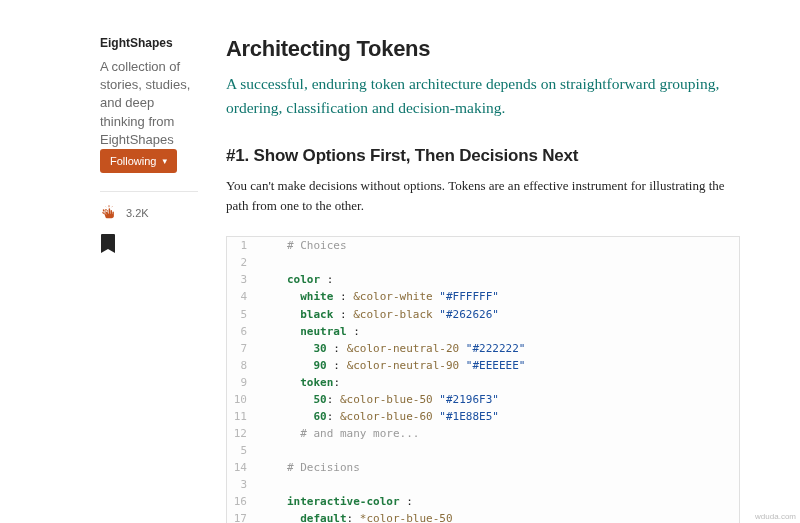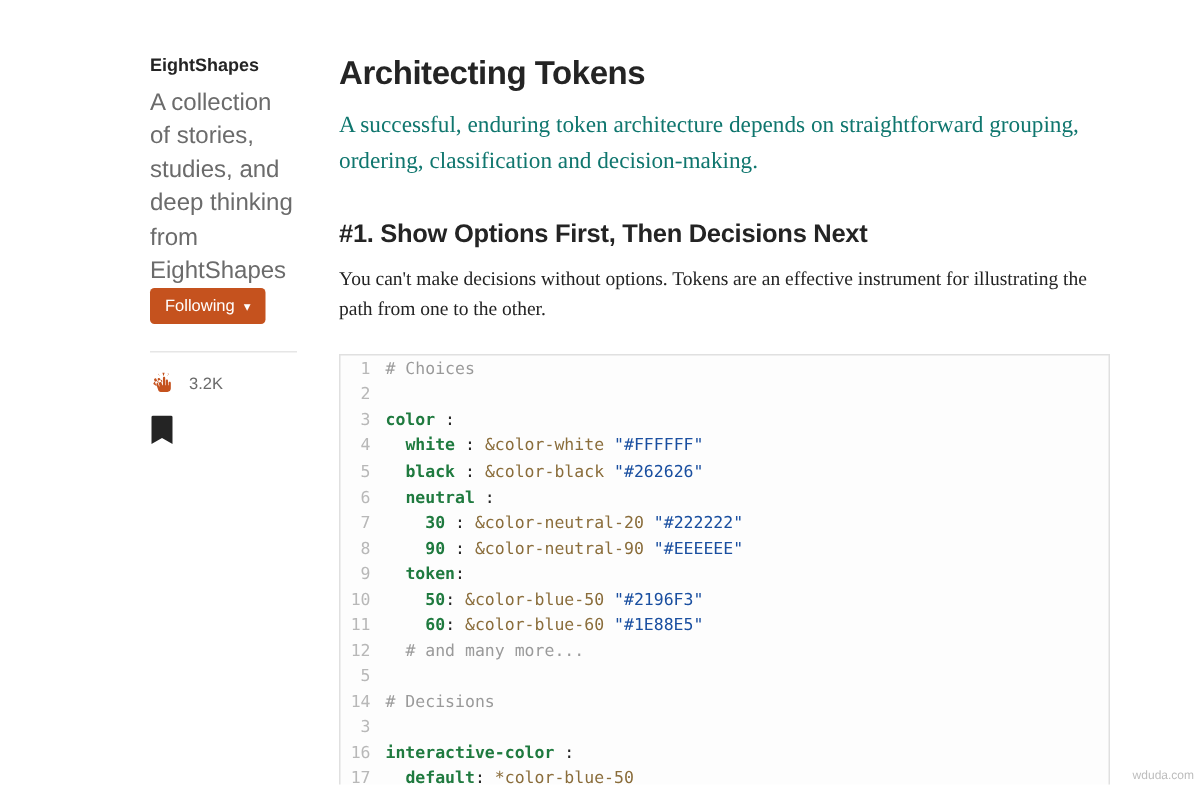--- a/index.html
+++ b/index.html
@@ -22,21 +22,21 @@
     flex-shrink: 0;
     font-family: -apple-system, BlinkMacSystemFont, "Segoe UI", Helvetica, Arial, sans-serif;
   }
   .publication {
     font-size: 12px;
     font-weight: 700;
     color: #242424;
     margin-bottom: 8px;
   }
   .pub-desc {
-    font-size: 16px;
+    font-size: 13px;
     line-height: 1.4;
     color: #6b6b6b;
   }
   .follow-btn {
     background: #c5521e;
     color: #fff;
     border: none;
     border-radius: 3px;
     padding: 6px 10px;
     font-size: 11px;
@@ -101,21 +101,21 @@
     white-space: pre;
   }
   .gutter {
     width: 30px;
     text-align: right;
     color: #b8b8b8;
     padding-right: 10px;
     flex-shrink: 0;
     user-select: none;
   }
-  .code-content { flex: 1; padding-right: 8px; }
+  .code-content { flex: 1; padding-right: 8px; margin-left: 30px; }
   .cm { color: #9a9a9a; }
   .key { color: #1f7a3f; font-weight: 600; }
   .anchor { color: #8a6d3b; }
   .str { color: #1a4fa0; }
   .attribution {
     position: absolute;
     right: 4px;
     bottom: 2px;
     font-family: Arial, sans-serif;
     font-size: 8px;

